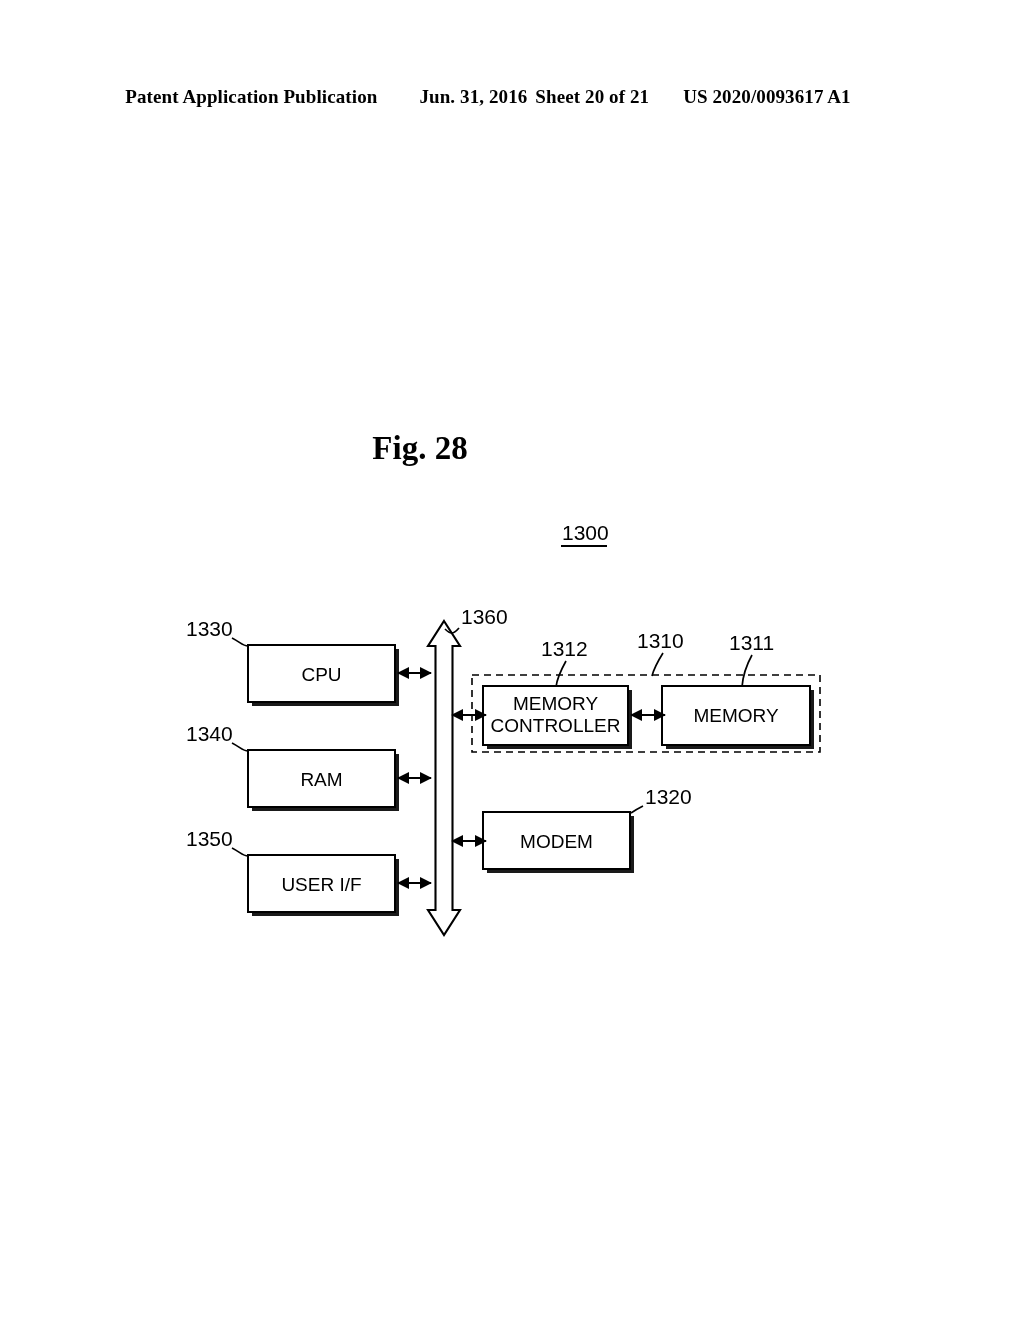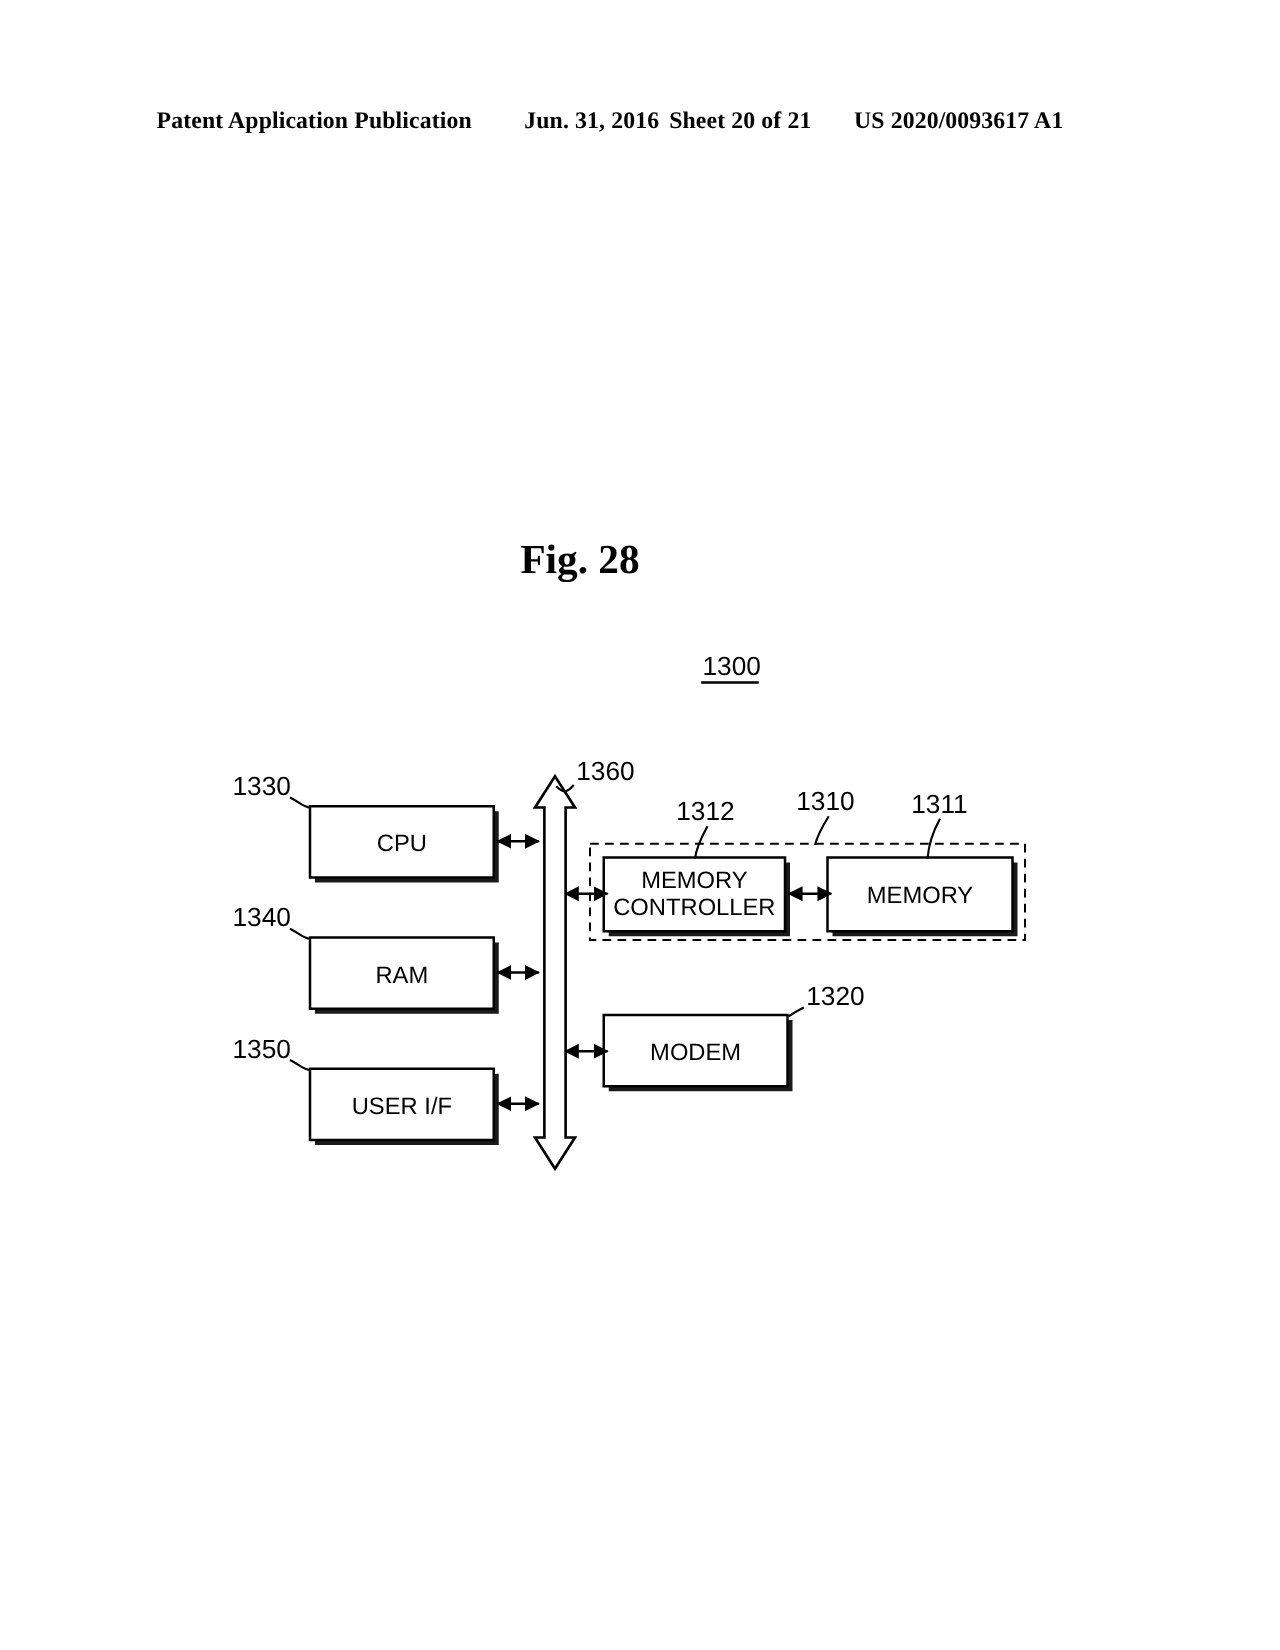--- a/index.html
+++ b/index.html
@@ -40,21 +40,20 @@
   
   .fig-title {
     position: absolute;
     top: 430px;
     left: 0;
     width: 840px;
     text-align: center;
     font-family: "Liberation Serif", serif;
     font-weight: bold;
     font-size: 33px;
-    padding-left: 44px;
   }
 
   
   .figure-canvas {
     position: absolute;
     top: 0;
     left: 0;
     width: 1024px;
     height: 1112px;
   }

